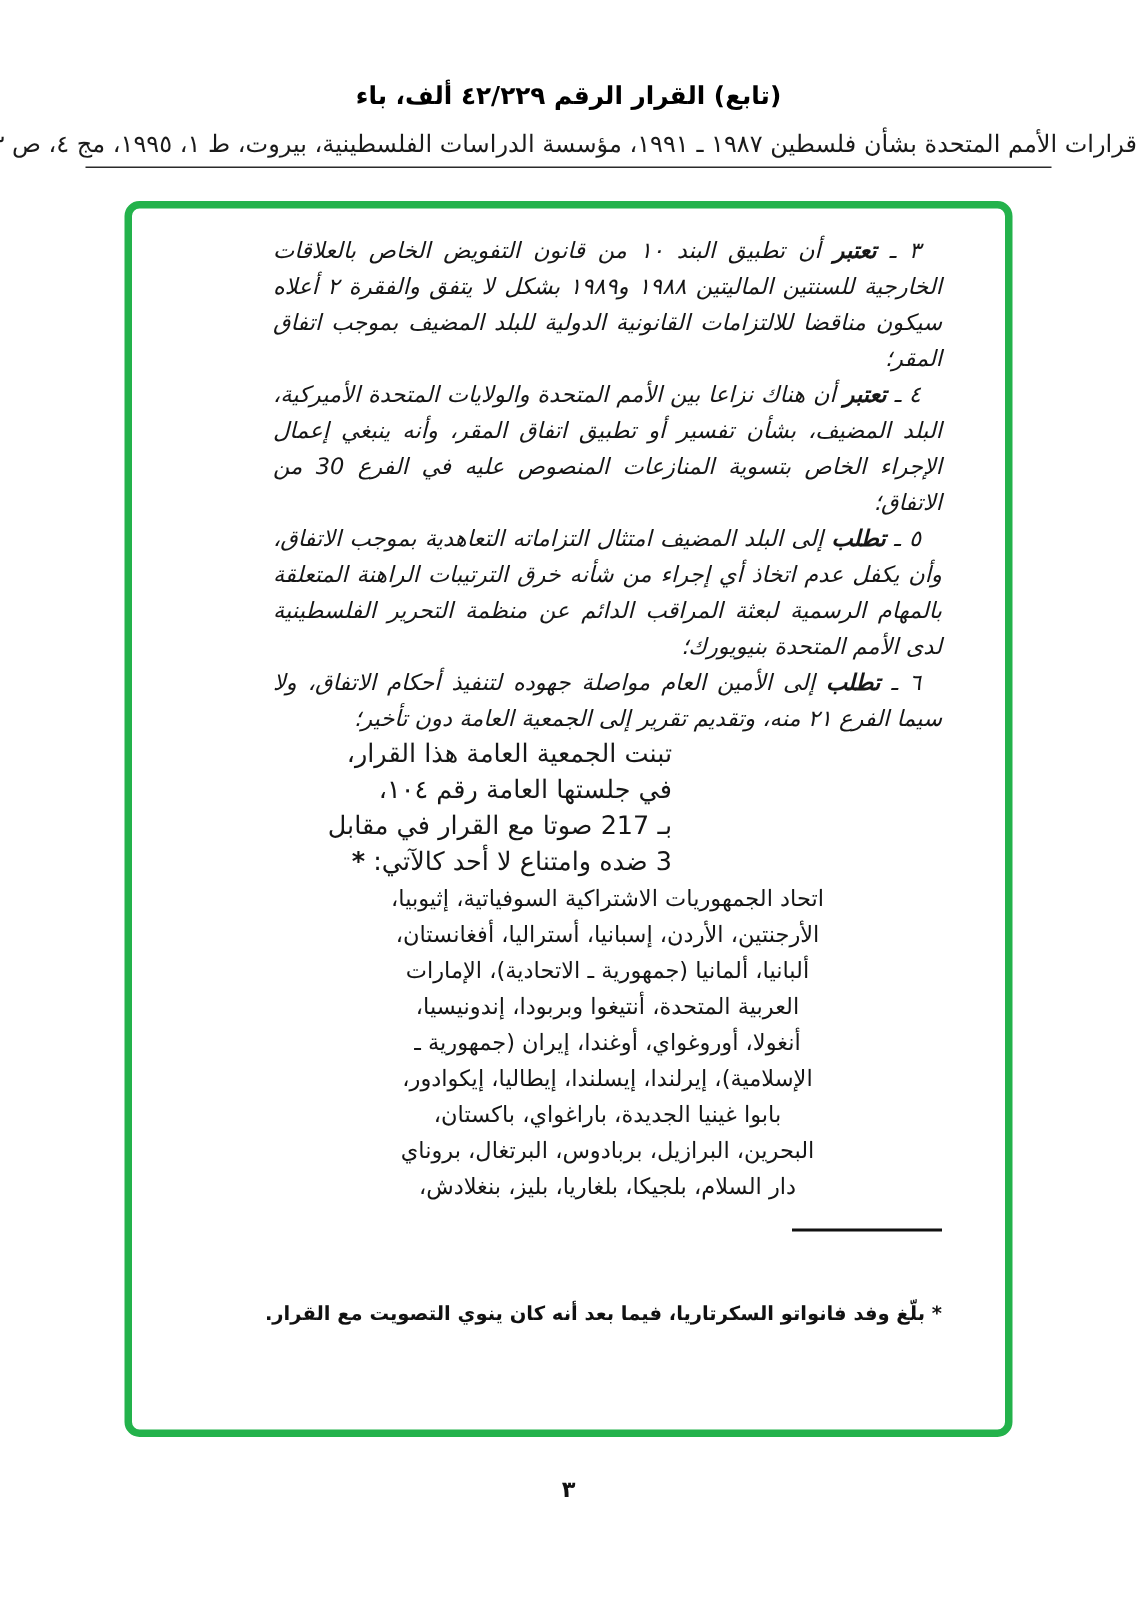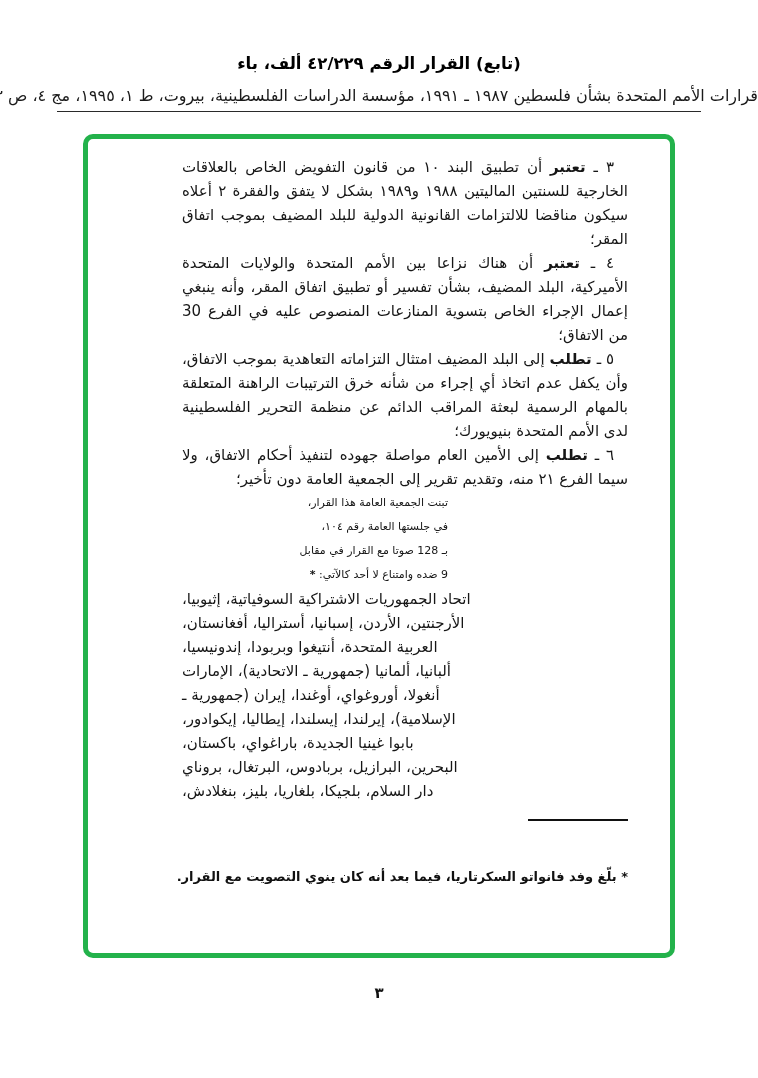--- a/index.html
+++ b/index.html
@@ -45,37 +45,38 @@
     direction: rtl;
     background: #ffffff;
   }
   .main-col { margin-left: 54px; }
   .para {
     margin: 0;
     font-size: 15px;
     line-height: 24px;
     text-align: justify;
     text-indent: 14px;
+    font-style: italic;
   }
   .verb { font-weight: bold; }
   .adoption {
     margin: 0 180px 0 0;
-    font-size: 11px;
+    font-size: 17px;
     line-height: 24px;
   }
   .adoption-line { text-align: right; white-space: nowrap; }
   .fn-mark { font-weight: bold; }
   .vote {
     display: flex;
     font-size: 15px;
     line-height: 24px;
   }
   .vote-label { flex: 0 0 92px; white-space: nowrap; }
   .vote-lines { flex: 1 1 auto; }
-  .vote-line { text-align: left; white-space: nowrap; }
+  .vote-line { text-align: center; white-space: nowrap; }
   .footnote-area { margin-top: 16px; }
   .footnote-rule {
     width: 100px;
     border: 0;
     border-top: 2px solid #111;
     margin: 0 0 9px auto;
   }
   .footnote {
     direction: rtl;
     text-align: right;
@@ -126,33 +127,33 @@
     <p class="para">
       <span>٦ ـ</span>
       <span class="verb">تطلب</span>
       <span>إلى الأمين العام مواصلة جهوده لتنفيذ أحكام الاتفاق، ولا سيما الفرع ٢١ منه، وتقديم تقرير إلى الجمعية العامة دون تأخير؛</span>
     </p>
 
 
     <div class="adoption">
       <div class="adoption-line">تبنت الجمعية العامة هذا القرار،</div>
       <div class="adoption-line">في جلستها العامة رقم ١٠٤،</div>
-      <div class="adoption-line">بـ 128 صوتا مع القرار في مقابل</div>
+      <div class="adoption-line">بـ 217 صوتا مع القرار في مقابل</div>
       <div class="adoption-line">
-        <span>9 ضده وامتناع لا أحد كالآتي:</span>
+        <span>3 ضده وامتناع لا أحد كالآتي:</span>
         <span class="fn-mark">*</span>
       </div>
     </div>
 
     <div class="vote">
       <div class="vote-lines">
         <div class="vote-line">اتحاد الجمهوريات الاشتراكية السوفياتية، إثيوبيا،</div>
         <div class="vote-line">الأرجنتين، الأردن، إسبانيا، أستراليا، أفغانستان،</div>
+        <div class="vote-line">ألبانيا، ألمانيا (جمهورية ـ الاتحادية)، الإمارات</div>
         <div class="vote-line">العربية المتحدة، أنتيغوا وبربودا، إندونيسيا،</div>
-        <div class="vote-line">ألبانيا، ألمانيا (جمهورية ـ الاتحادية)، الإمارات</div>
         <div class="vote-line">أنغولا، أوروغواي، أوغندا، إيران (جمهورية ـ</div>
         <div class="vote-line">الإسلامية)، إيرلندا، إيسلندا، إيطاليا، إيكوادور،</div>
         <div class="vote-line">بابوا غينيا الجديدة، باراغواي، باكستان،</div>
         <div class="vote-line">البحرين، البرازيل، بربادوس، البرتغال، بروناي</div>
         <div class="vote-line">دار السلام، بلجيكا، بلغاريا، بليز، بنغلادش،</div>
       </div>
     </div>
   </div>
 
   <div class="footnote-area">

